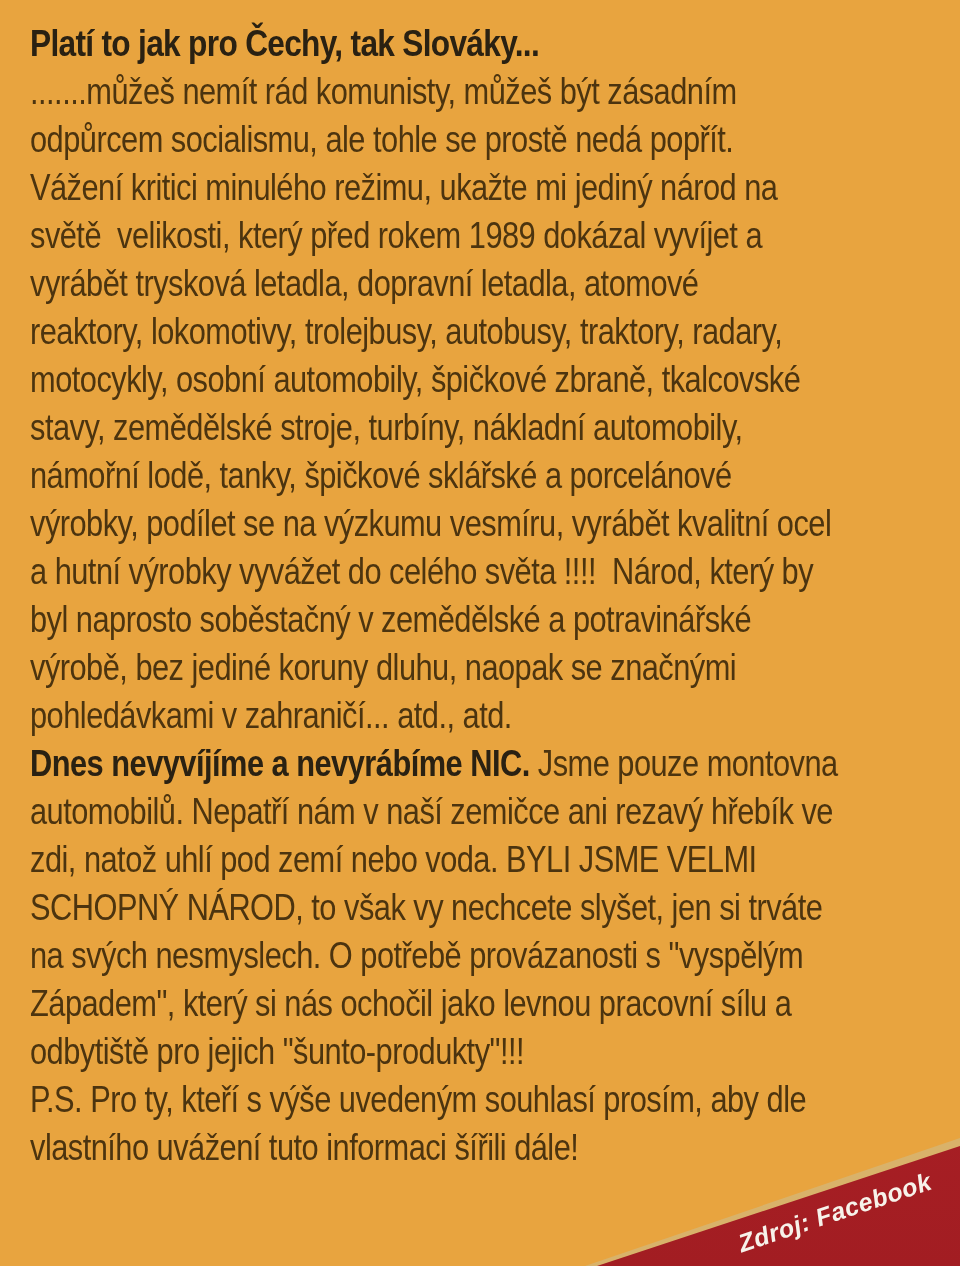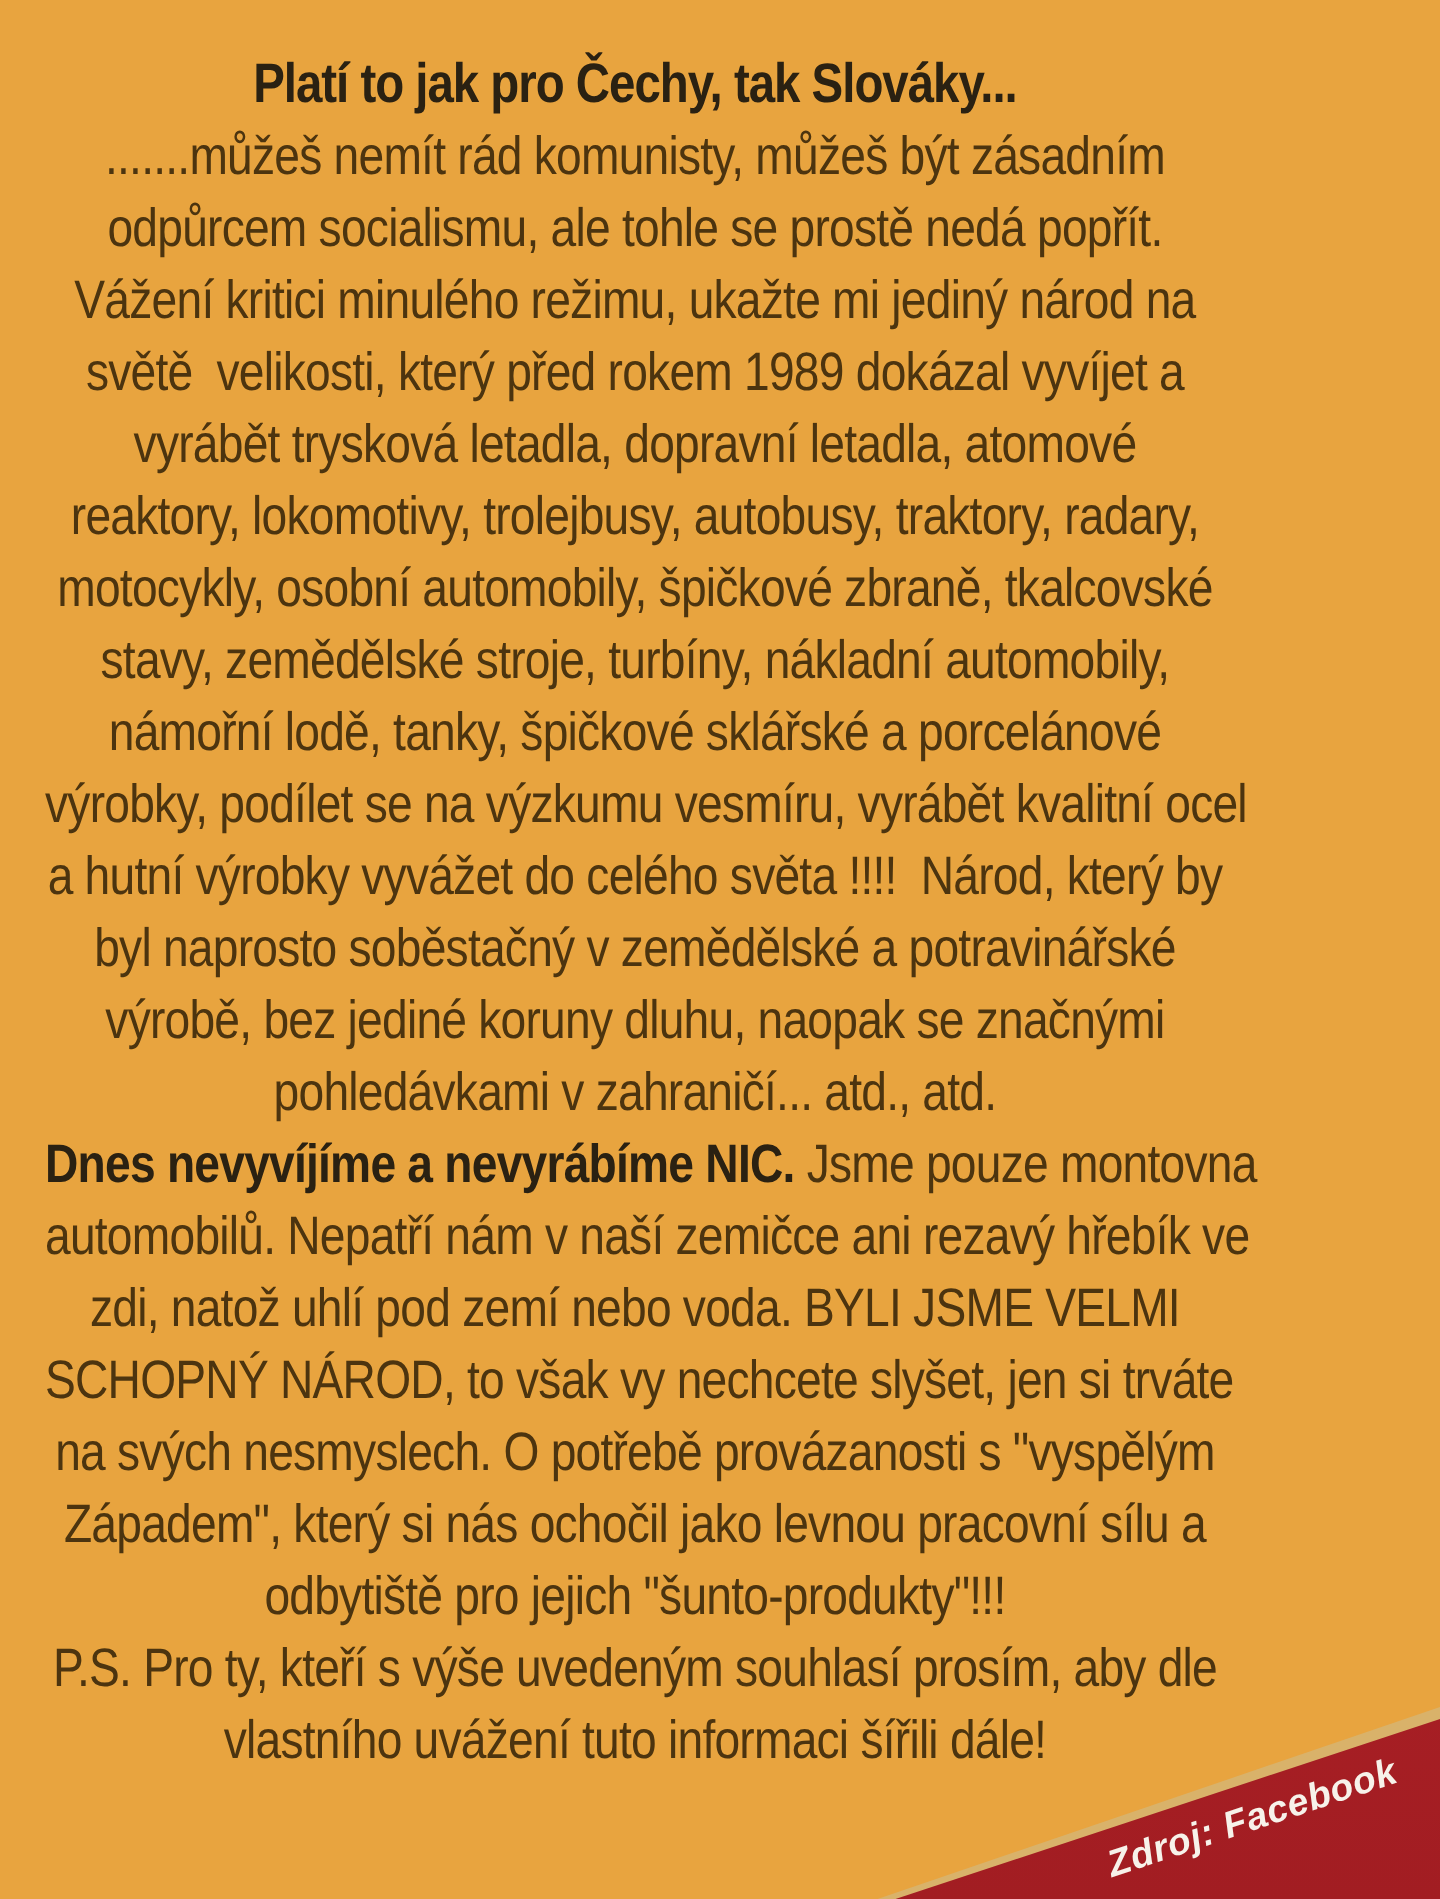--- a/index.html
+++ b/index.html
@@ -13,23 +13,22 @@
   html,body{margin:0;padding:0;}
   body{
     width:960px;height:1266px;
     background:var(--bg);
     overflow:hidden;
     position:relative;
     font-family:"Liberation Sans","DejaVu Sans",sans-serif;
   }
   .text-block{
     position:absolute;
-    left:30px;top:32px;
+    left:30px;top:20px;
     width:920px;
-    text-align:center;
   }
   .line{
     white-space:pre;
     font-size:36px;
     line-height:48px;
     color:var(--body);
     transform:scaleX(0.855);
     transform-origin:0 50%;
     letter-spacing:-0.6px;
   }

